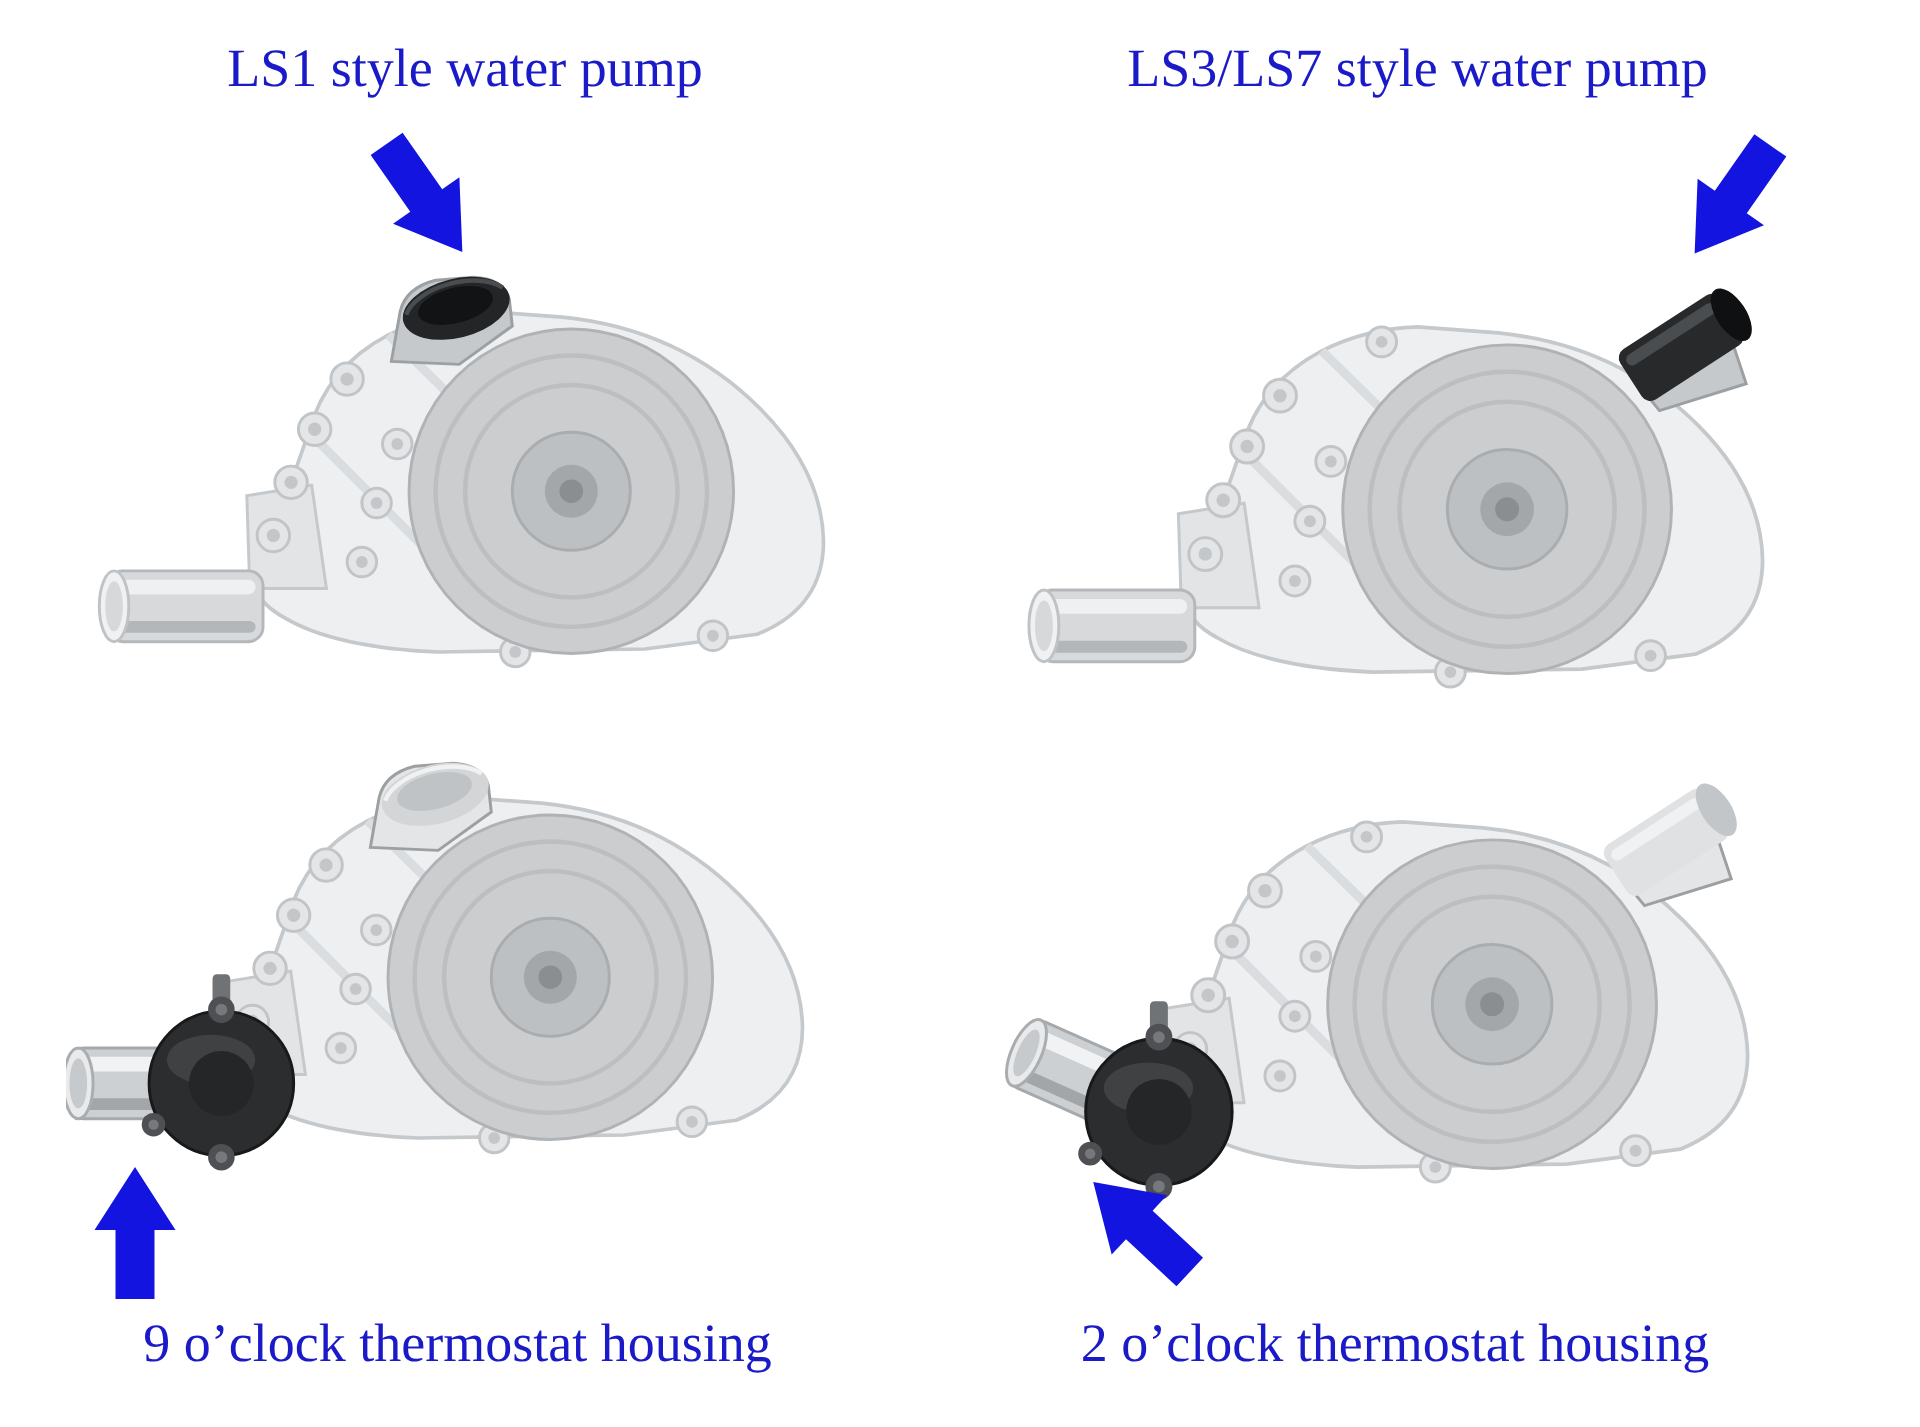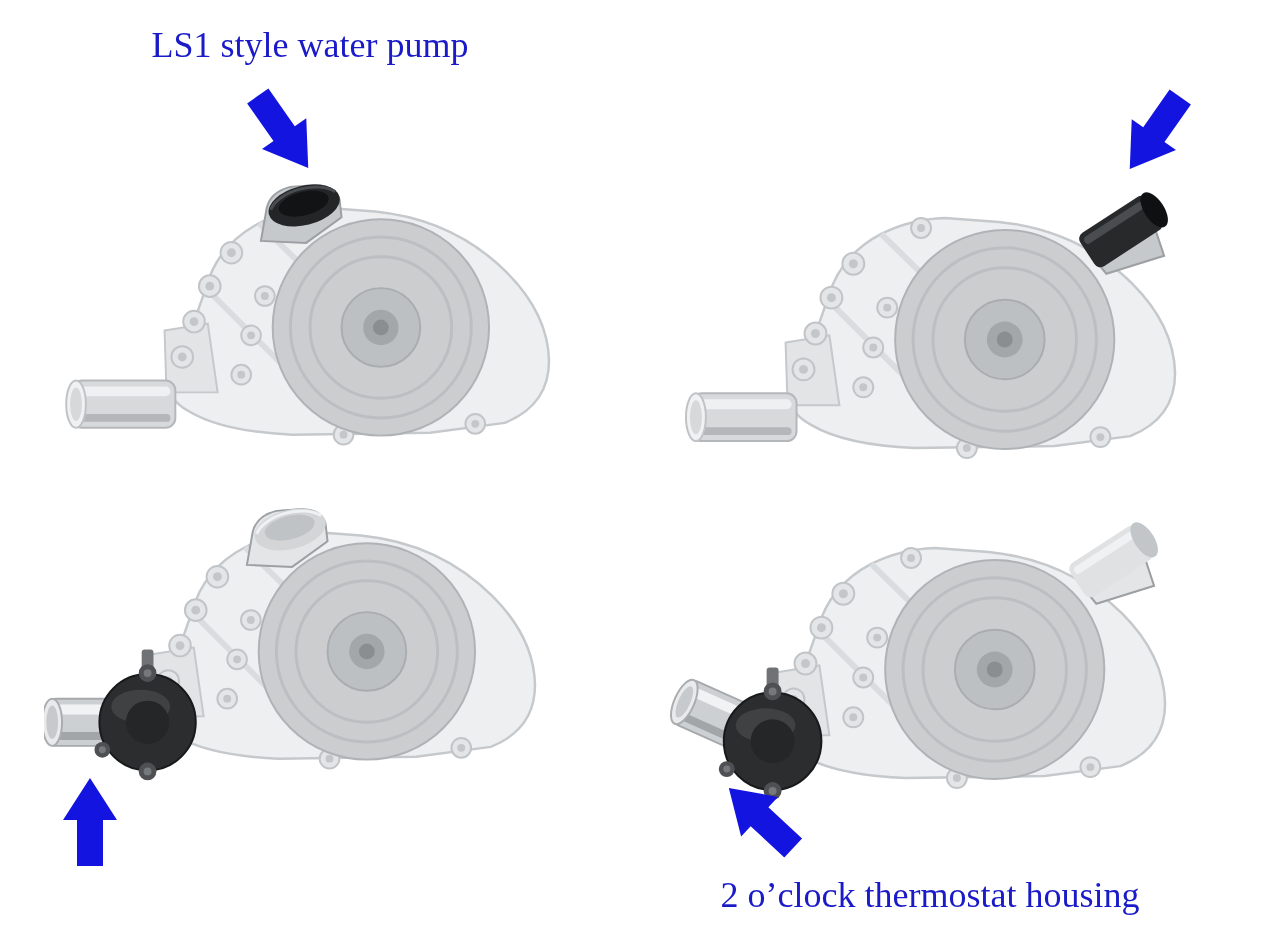--- a/index.html
+++ b/index.html
@@ -120,20 +120,22 @@
           <circle cx="59" cy="252" r="3.5" fill="#76797c"></circle>
       </g>
 
       <g id="arrow-shape">
         <polygon points="0,14 46,14 46,0 88,27 46,54 46,40 0,40" fill="var(--arrow-color,#1414e0)"></polygon>
       </g>
     </defs>
   </svg>
 
   <div class="label" style="left:60px;top:26px;width:500px;">LS1 style water pump</div>
+  <div class="label" style="left:690px;top:26px;width:510px;">LS3/LS7 style water pump</div>
+  <div class="label" style="left:45px;top:876px;width:520px;">9 o’clock thermostat housing</div>
   <div class="label" style="left:670px;top:876px;width:520px;">2 o’clock thermostat housing</div>
 
   <svg class="arrow-svg" style="left:228px;top:77px;" width="110" height="110" viewBox="-55 -55 110 110">
     <use href="#arrow-shape" transform="rotate(55) translate(-44,-27)"></use>
   </svg>
   <svg class="arrow-svg" style="left:1100px;top:78px;" width="110" height="110" viewBox="-55 -55 110 110">
     <use href="#arrow-shape" transform="rotate(125) translate(-44,-27)"></use>
   </svg>
   <svg class="arrow-svg" style="left:35px;top:767px;" width="110" height="110" viewBox="-55 -55 110 110">
     <use href="#arrow-shape" transform="rotate(-90) translate(-44,-27)"></use>

